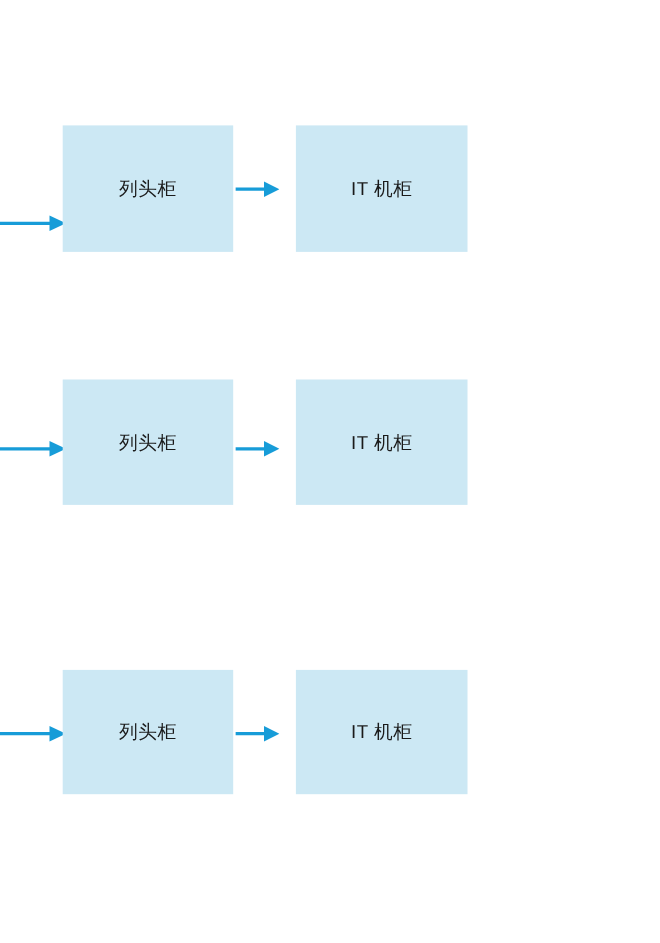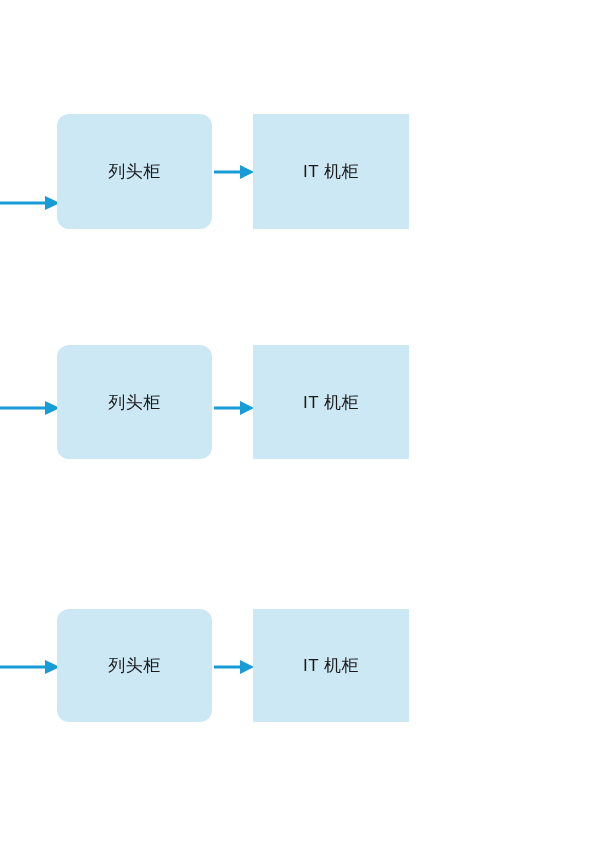--- a/index.html
+++ b/index.html
@@ -41,25 +41,24 @@
     background: #cce8f4;
     box-sizing: border-box;
     display: flex;
     align-items: center;
     justify-content: center;
   }
 
   .node-head {
     left: 57px;
     width: 155px;
-    border-radius: 12px;
   }
 
   .node-it {
-    left: 253px;
+    left: 269px;
     width: 156px;
   }
 
   .node-label {
     font-size: 17px;
     line-height: 1;
     color: #1a1a1a;
     letter-spacing: 0.5px;
     white-space: nowrap;
     user-select: none;

